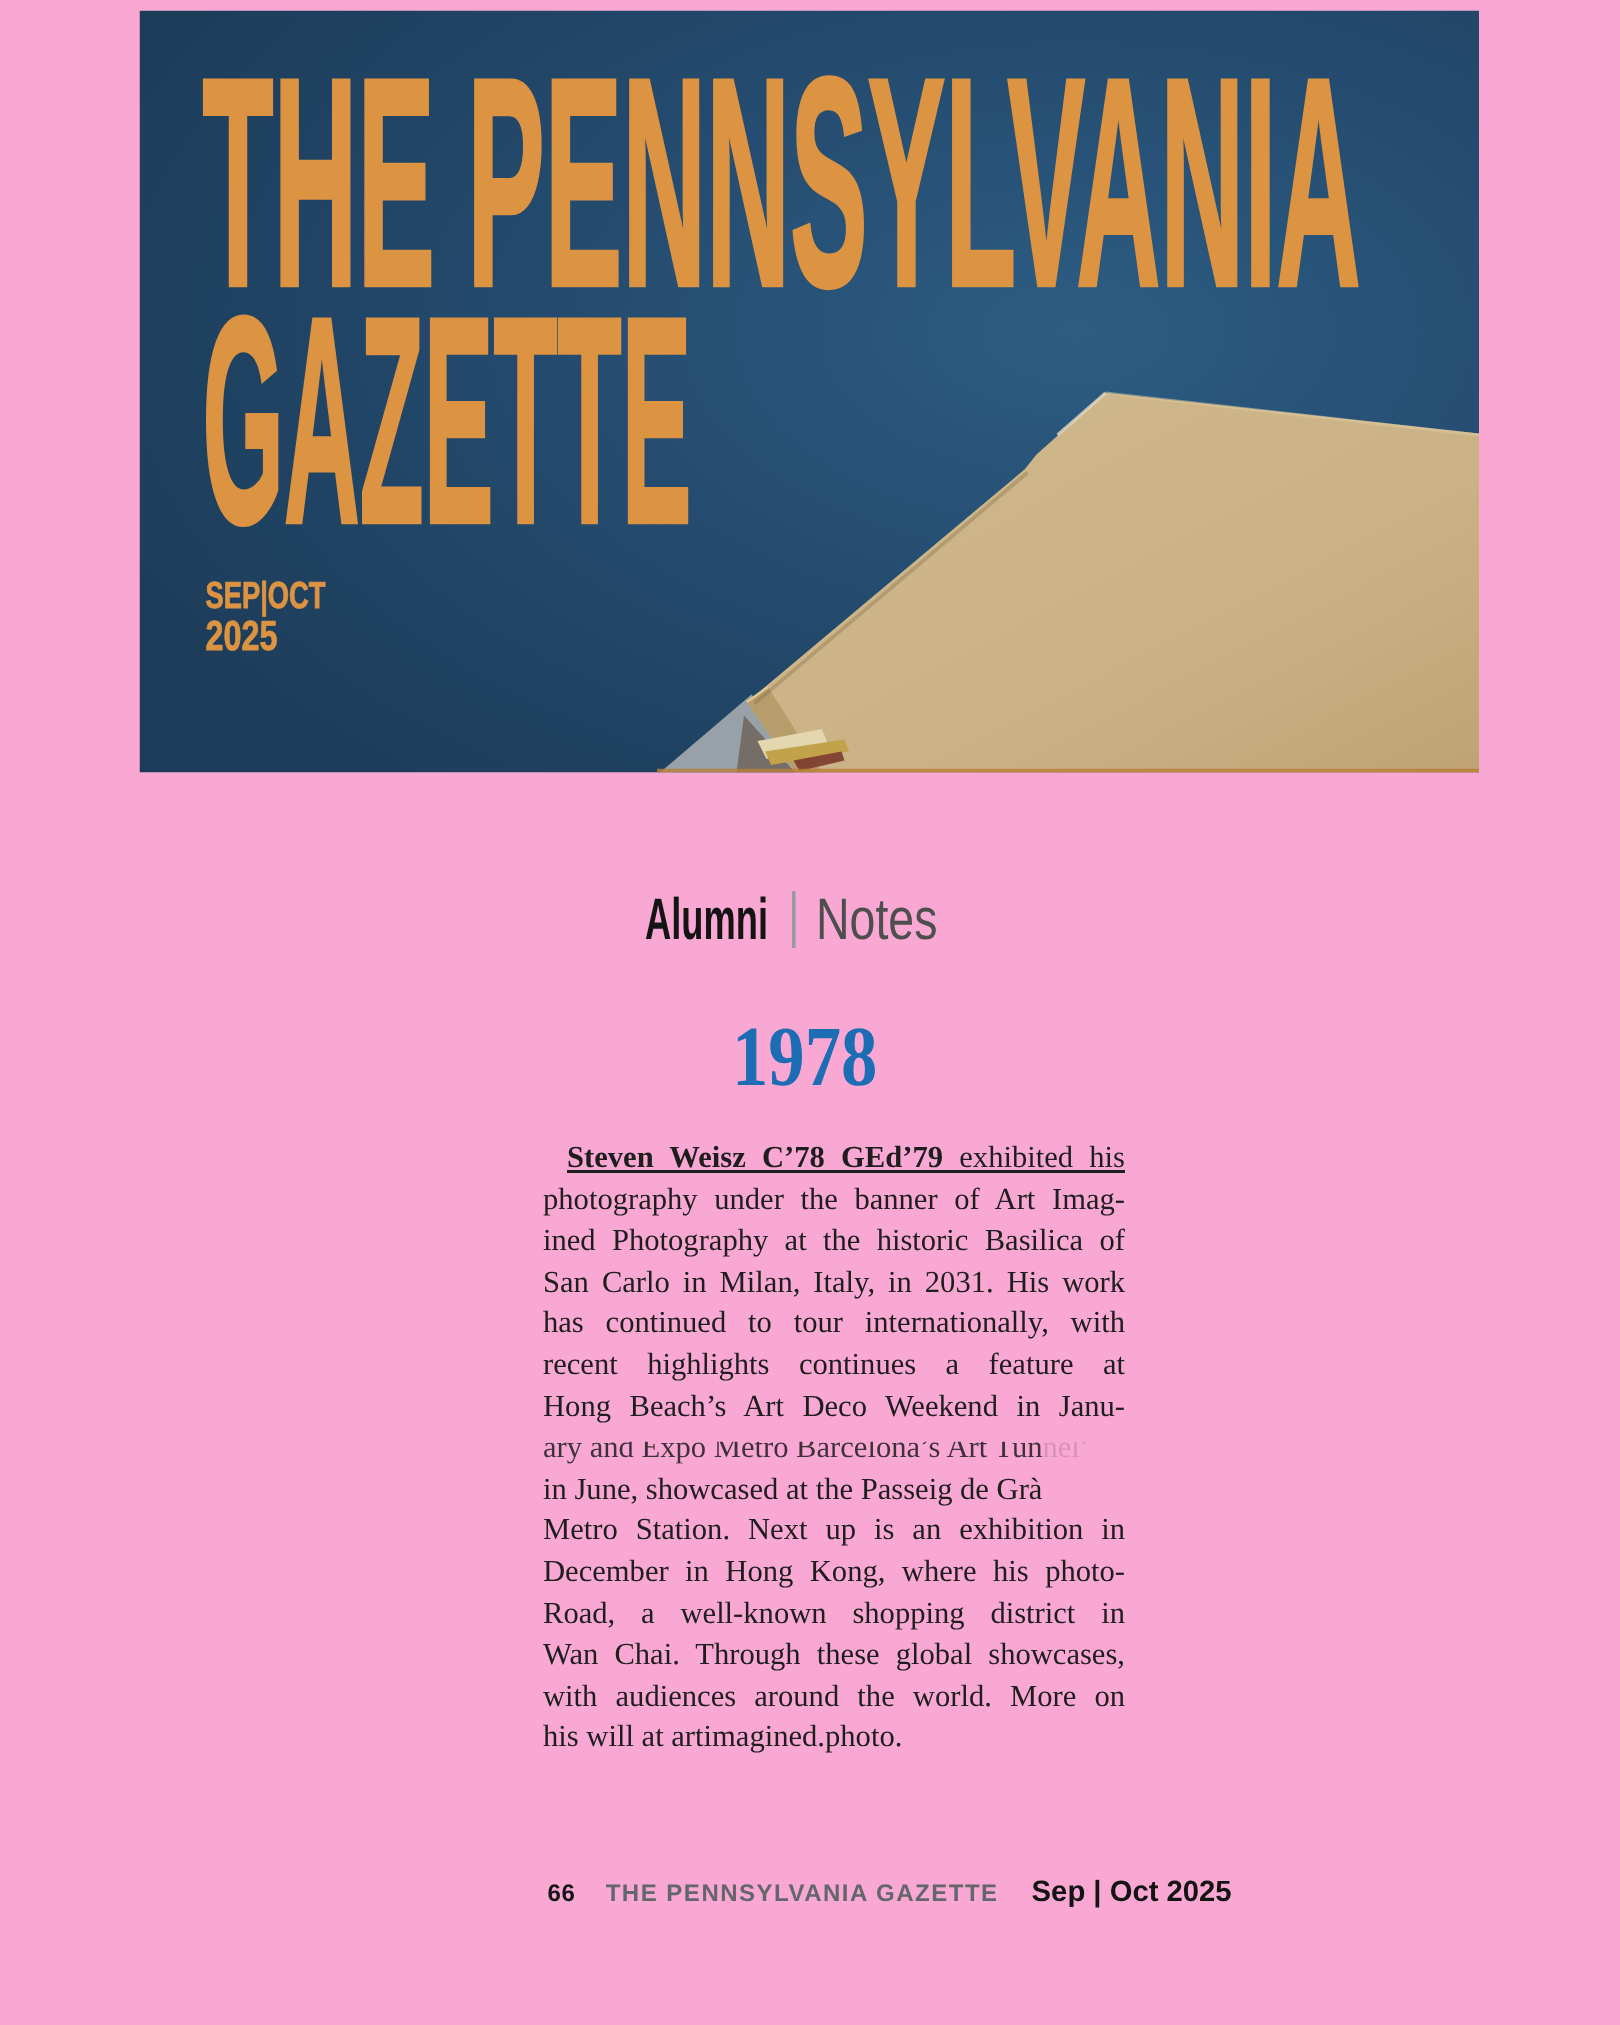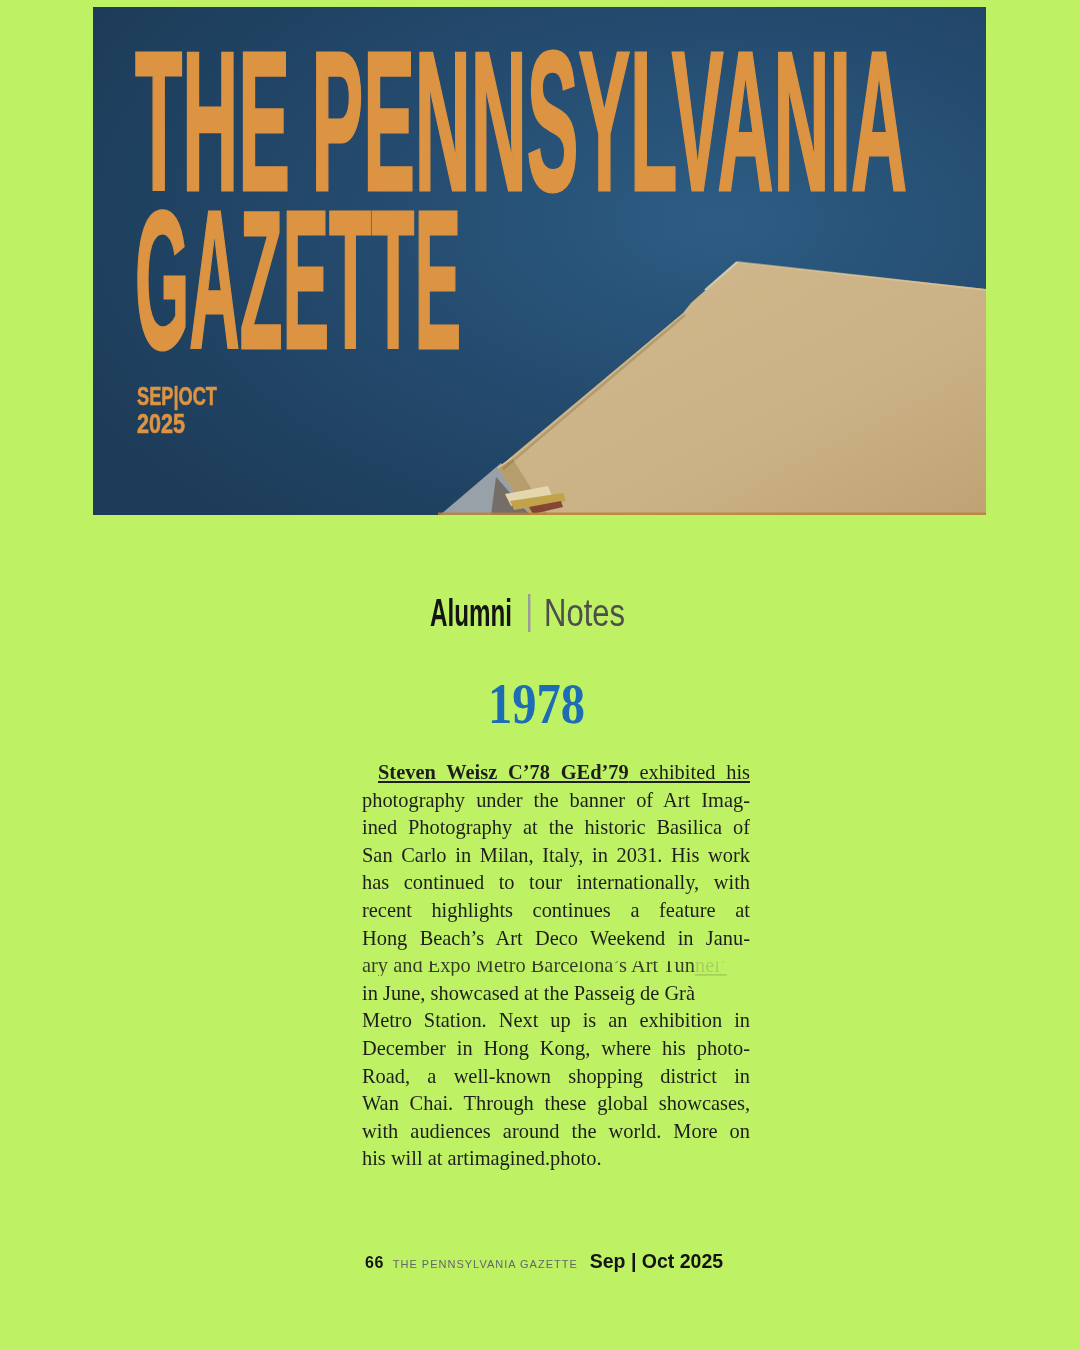--- a/index.html
+++ b/index.html
@@ -1,33 +1,33 @@
 <!DOCTYPE html>
 <html><head>
 <meta charset="utf-8">
 <style>
   html,body{margin:0;padding:0;background:#ffffff;}
-  .page{position:relative;width:1080px;height:1350px;background:#bef264;overflow:hidden;
+  .page{position:relative;width:1080px;height:1350px;background:#f9a8d4;overflow:hidden;
         font-family:"Liberation Sans",sans-serif;}
   .cover{position:absolute;left:93px;top:7px;width:893px;height:508px;}
   .cover svg{display:block;width:100%;height:100%;}
   .headers-svg{position:absolute;left:0;top:580px;width:1080px;height:160px;}
   .article{position:absolute;left:362px;top:759px;width:388px;
            font-family:"Liberation Serif",serif;font-size:20.4px;line-height:27.6px;
            color:#1e1e1e;}
   .article .line{text-align:justify;text-align-last:justify;height:27.6px;overflow:hidden;}
   .article .line.left{text-align:left;text-align-last:left;}
   .article .line.indent{text-indent:16px;text-decoration:underline;}
   .article .line.clipped{opacity:.85;clip-path:inset(9px 0 4px 0);}
   .article .bold{font-weight:700;}
-  .article .ghost{opacity:.18;text-decoration:underline;}
+  .article .ghost{opacity:.18;}
   .footer{position:absolute;left:365px;top:1248px;line-height:26px;white-space:nowrap;color:#1a1a1a;}
   .footer .num{font-weight:700;font-size:16px;letter-spacing:.5px;color:#141414;}
-  .footer .mag{font-size:11px;color:#63666b;letter-spacing:1px;margin-left:9px;}
-  .footer .issue{font-weight:700;font-size:19.5px;margin-left:12px;color:#141414;}
+  .footer .mag{font-size:16px;color:#63666b;letter-spacing:1px;margin-left:20px;font-weight:bold;}
+  .footer .issue{font-weight:700;font-size:19.5px;margin-left:22px;color:#141414;}
 </style>
 </head>
 <body>
 
 <div class="page">
 
   <header class="cover">
     <svg viewBox="0 0 893 508" preserveAspectRatio="none">
       <defs>
         <radialGradient id="bgGrad" cx="70%" cy="42%" r="80%">

